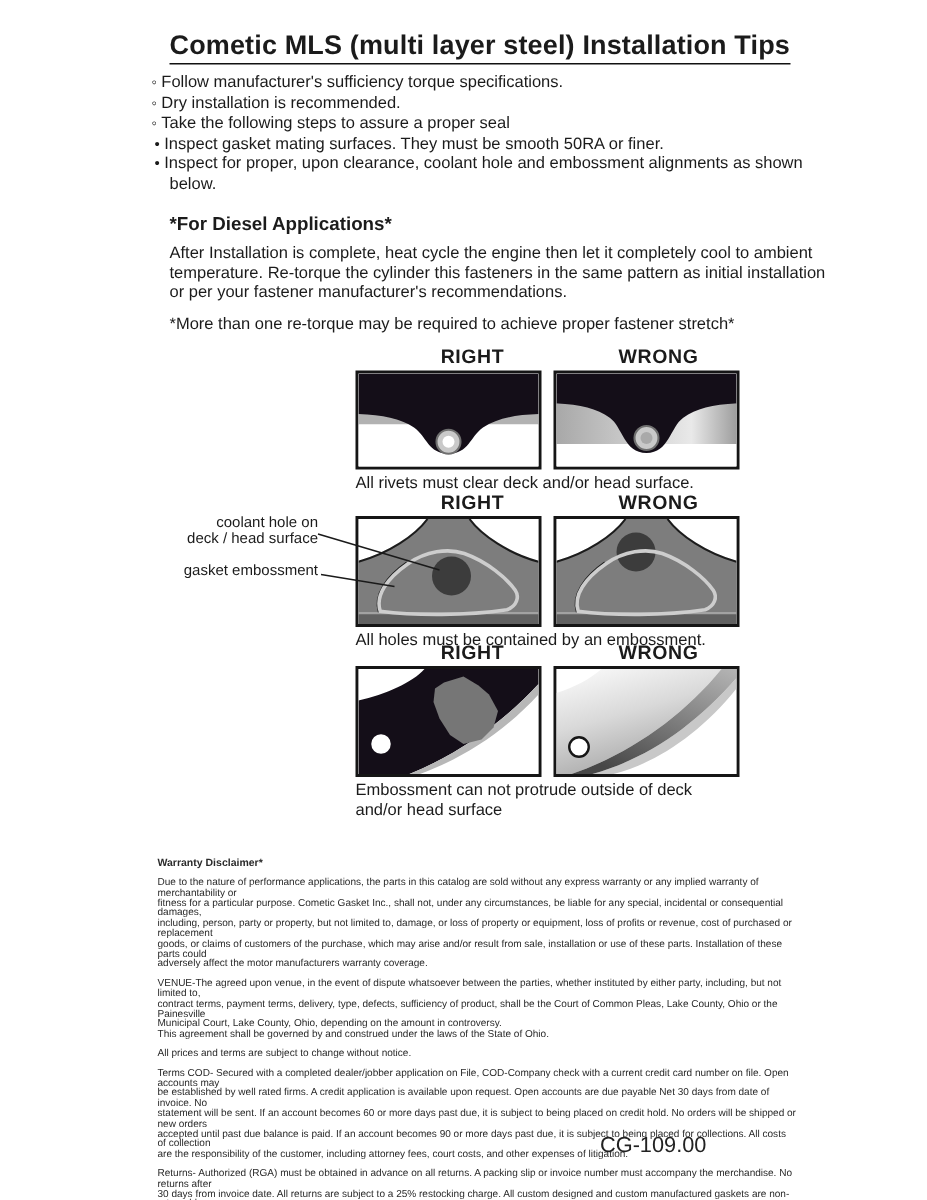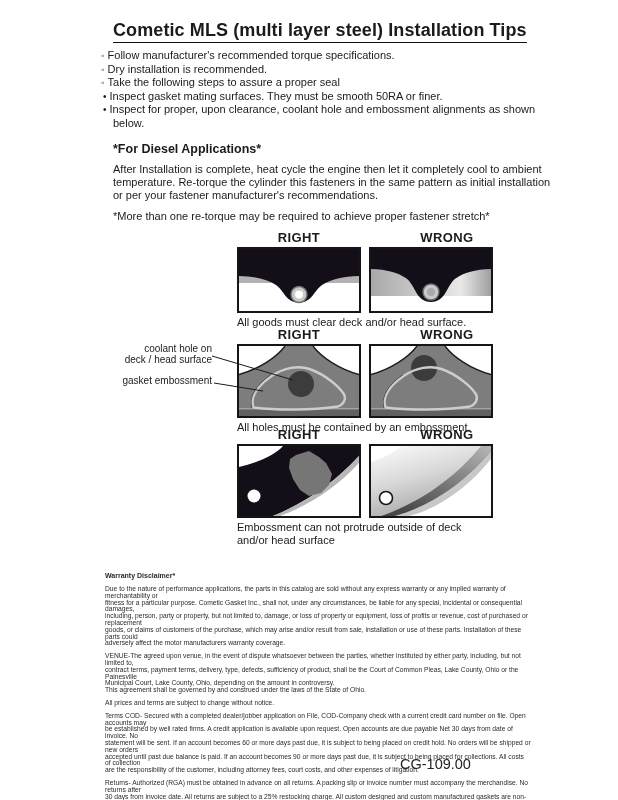--- a/index.html
+++ b/index.html
@@ -14,21 +14,21 @@
   }
   .bullets{margin-left:-12px;font-size:11px;line-height:12.6px;}
   .bullet{padding-left:11px;text-indent:-11px;}
   .bullet::before{content:"◦";margin-right:3px;font-size:10px;}
   .subbullet{margin-left:2px;padding-left:10px;text-indent:-10px;}
   .subbullet::before{content:"•";margin-right:3px;font-size:10px;}
   h2{font-size:12.5px;font-weight:bold;margin:12px 0 7px 0;}
   p.body{font-size:11px;line-height:13.2px;margin:0 0 8px 0;white-space:pre-line;}
 
   .fig-row{position:absolute;left:237px;width:310px;}
-  .fig-heads{display:flex;gap:24px;font-weight:bold;font-size:13px;margin-bottom:2px;}
+  .fig-heads{display:flex;gap:0;font-weight:bold;font-size:13px;margin-bottom:2px;margin-left:16px;}
   .fig-heads span{width:124px;text-align:center;letter-spacing:0.4px;}
   .fig-panels{display:flex;gap:8px;}
   .panel{border:2px solid #151515;background:#fff;font-size:0;}
   .panel svg{display:block;}
   .fig-caption{font-size:11px;line-height:12.5px;margin-top:3px;white-space:pre-line;}
 
   .ann{position:absolute;left:100px;width:112px;font-size:10px;line-height:10.8px;
        text-align:right;white-space:pre-line;}
   #leader-svg{position:absolute;left:208px;top:340px;}
 
@@ -37,21 +37,21 @@
   .legal p{font-size:6.7px;line-height:6.8px;margin:0 0 6px 0;white-space:pre-line;}
 
   .code{position:absolute;left:400px;top:756px;font-size:14.5px;color:#222;}
 </style>
 </head>
 <body>
 
 <div class="flow">
   <h1>Cometic MLS (multi layer steel) Installation Tips</h1>
   <div class="bullets">
-    <div class="bullet">Follow manufacturer's recommended torque specifications.</div>
+    <div class="bullet">Follow manufacturer's sufficiency torque specifications.</div>
     <div class="bullet">Dry installation is recommended.</div>
     <div class="bullet">Take the following steps to assure a proper seal</div>
     <div class="subbullet">Inspect gasket mating surfaces.  They must be smooth 50RA or finer.</div>
     <div class="subbullet">Inspect for proper, upon clearance, coolant hole and embossment alignments as shown below.</div>
   </div>
   <h2>*For Diesel Applications*</h2>
   <p class="body">After Installation is complete, heat cycle the engine then let it completely cool to ambient
 temperature. Re-torque the cylinder this fasteners in the same pattern as initial installation
 or per your fastener manufacturer's recommendations.</p>
   <p class="body">*More than one re-torque may be required to achieve proper fastener stretch*</p>
@@ -85,21 +85,21 @@
         </defs>
         <rect width="120" height="62" fill="#ffffff"></rect>
         <rect y="20" width="120" height="27" fill="url(#gw1)"></rect>
         <rect y="47" width="120" height="15" fill="#ffffff"></rect>
         <path d="M0,0 H120 V20 C104,20.5 93,23.5 84.5,29.5 C76,35.5 75,53 60,53 C45,53 44,35.5 35.5,29.5 C27,23.5 16,20.5 0,20 Z" fill="#140e18"></path>
         <circle cx="60" cy="43" r="8" fill="#c9c9c9" stroke="#6f6f6f" stroke-width="1.4"></circle>
         <circle cx="60" cy="43" r="4" fill="#a9a9a9"></circle>
       </svg>
     </div>
   </div>
-  <div class="fig-caption">All goods must clear deck and/or head surface.</div>
+  <div class="fig-caption">All rivets must clear deck and/or head surface.</div>
 </div>
 
 <div class="fig-row" style="top:327px">
   <div class="fig-heads">
     <span>RIGHT</span>
     <span>WRONG</span>
   </div>
   <div class="fig-panels">
     <div class="panel">
       <svg viewBox="0 0 120 70" width="120" height="70">

